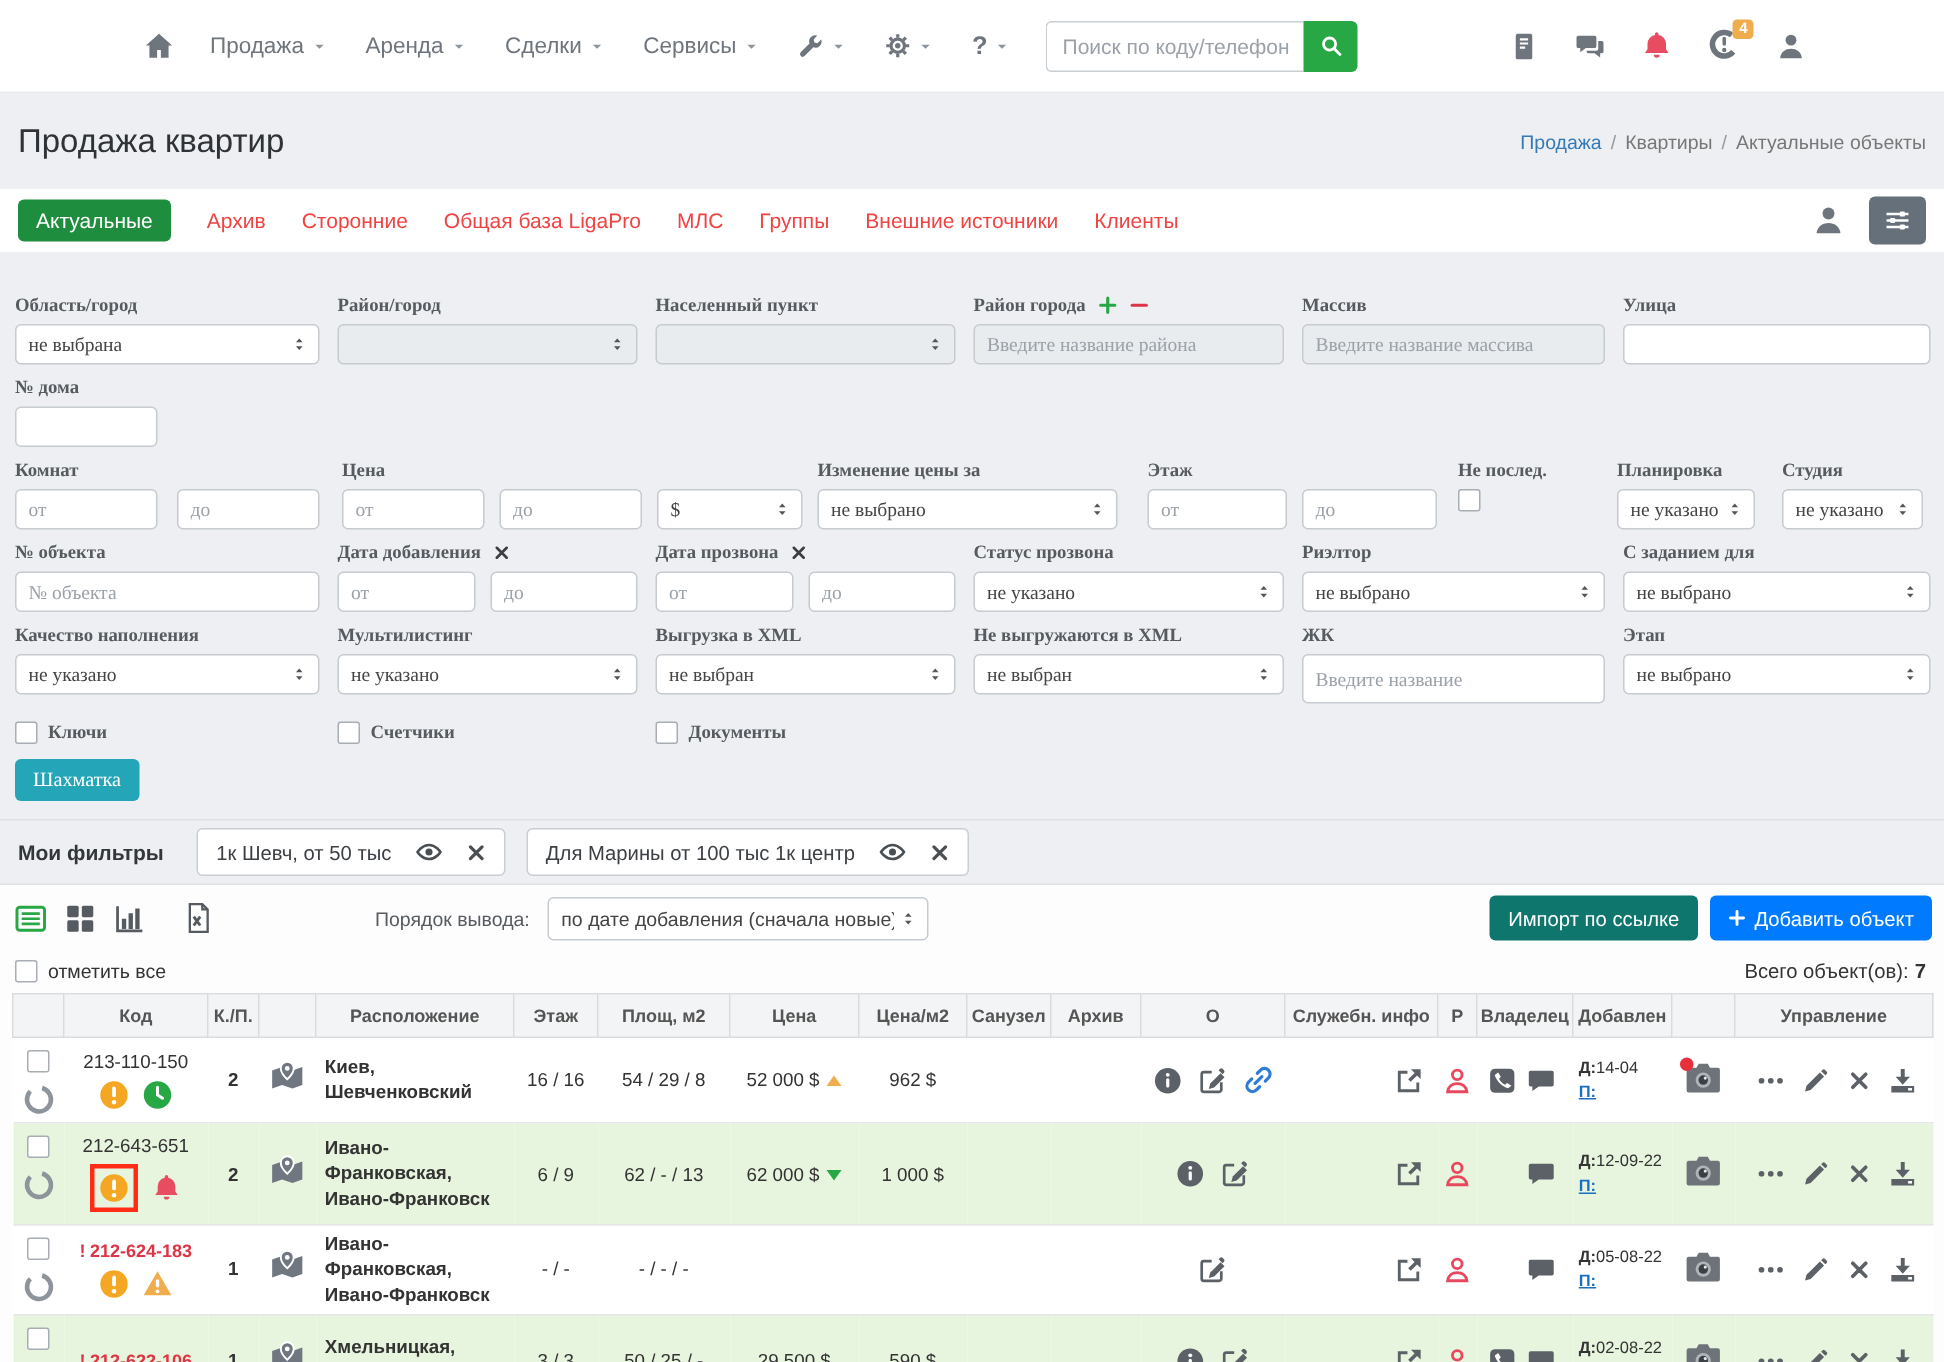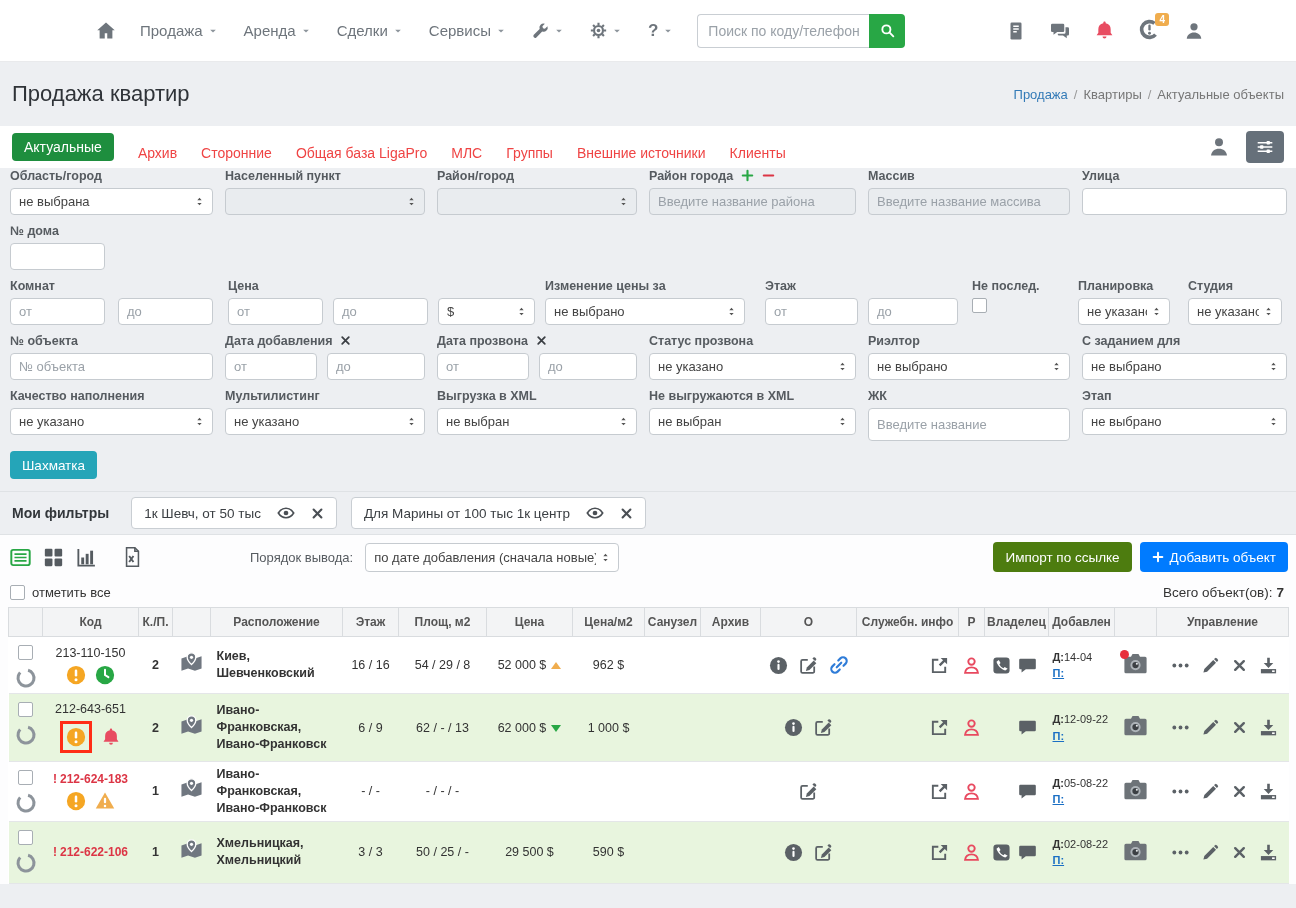--- a/index.html
+++ b/index.html
@@ -37,21 +37,21 @@
   
   .tabstrip { height:42px; background:#fff; display:flex; align-items:center; padding:0 12px; gap:24px; }
   .tab { color:#ef4444; font-size:14px; cursor:pointer; white-space:nowrap; }
   .tab.active { background:#1e8e3e; color:#fff; padding:6px 12px; border-radius:4px; }
   .tabstrip-right { margin-left:auto; display:flex; align-items:center; gap:16px; }
   .agent-ic { width:22px; height:22px; color:#6e757c; cursor:pointer; }
   .sliders-btn { width:38px; height:32px; background:#66707a; border:none; border-radius:4px; display:flex; align-items:center; justify-content:center; cursor:pointer; }
   .sliders-btn .ic { width:18px; height:18px; color:#fff; }
 
   
-  .filters { padding:0 8px 0 0; }
+  .filters { padding:28px 8px 0 0;font-family:Liberation Serif, serif; }
   .fgrid { display:grid; grid-template-columns:203px 200px 200px 207px 202px 205px; column-gap:12px; padding-left:10px; margin-bottom:8px; }
   .flabel { font-size:12.5px; font-weight:bold; color:#565b60; margin-bottom:5px; display:flex; align-items:center; gap:8px; height:15px; }
   .inp { height:27px; width:100%; border:1px solid #c6cbd0; border-radius:4px; padding:0 8px; font-size:13px; color:#444; font-family:inherit; background:#fff; }
   .inp::placeholder { color:#9aa1a8; }
   .inp.dis { background:#e9ecef; }
   .inp.tall { height:33px; }
   .sel { height:27px; background:#fff; border:1px solid #c6cbd0; border-radius:4px; display:flex; align-items:center; justify-content:space-between; padding:0 7px 0 8px; font-size:13px; color:#444; cursor:pointer; overflow:hidden; }
   .sel span.v { white-space:nowrap; overflow:hidden; }
   .sel .ud { width:11px; height:13px; color:#555; flex:none; margin-left:4px; }
   .sel.dis { background:#e9ecef; }
@@ -80,21 +80,21 @@
 
   
   .white-zone { background:#fdfdfe; }
   .toolbar { height:44px; display:flex; align-items:center; padding:0 8px 0 10px; gap:12px; }
   .view-ic { width:21px; height:21px; color:#555b60; cursor:pointer; }
   .view-ic.active { color:#28a745; }
   .excel-ic { width:19px; height:22px; margin-left:14px; }
   .order-label { margin-left:96px; color:#565b60; font-size:13px; }
   .order-sel { width:254px; height:29px; }
   .toolbar-right { margin-left:auto; display:flex; gap:8px; }
-  .btn-import { background:#4d7c0f; color:#fff; height:30px; font-size:13.5px; }
+  .btn-import { background:#0f766e; color:#fff; height:30px; font-size:13.5px; }
   .btn-add { background:#007bff; color:#fff; height:30px; font-size:13.5px; display:flex; align-items:center; gap:6px; }
   .btn-add .ic { width:12px; height:12px; color:#fff; }
 
   
   .selectall { height:26px; display:flex; align-items:center; padding:0 10px; gap:7px; font-size:13px; color:#333; }
   .total { margin-left:auto; font-size:13.5px; color:#333; padding-right:2px; }
   .total b { margin-left:4px; }
 
   
   table { width:1280px; margin:2px 8px 0 8px; border-collapse:collapse; table-layout:fixed; background:#fff; }
@@ -271,21 +271,21 @@
   <div class="breadcrumb">
       <span class="bc-link">Продажа</span>
       <span class="bc-sep">/</span>
       <span class="">Квартиры</span>
       <span class="bc-sep">/</span>
       <span class="">Актуальные объекты</span>
     </div>
 </div>
 
 <div class="tabstrip">
-  <div style="display:flex;align-items:flex-end;gap:24px;">
+  <div style="display:flex;align-items:center;gap:24px;">
       <div class="tab active">Актуальные</div>
       <div class="tab">Архив</div>
       <div class="tab">Сторонние</div>
       <div class="tab">Общая база LigaPro</div>
       <div class="tab">МЛС</div>
       <div class="tab">Группы</div>
       <div class="tab">Внешние источники</div>
       <div class="tab">Клиенты</div>
     </div>
   <div class="tabstrip-right">
@@ -319,32 +319,32 @@
       <div class="sel">
         <span class="v">не выбрана</span>
         <span class="ic ud">
             <svg viewBox="0 0 16 16">
               <path fill="currentColor" d="M8 2.4 11.2 6H4.8zM8 13.6 4.8 10h6.4z"></path>
             </svg>
           </span>
       </div>
     </div>
     <div>
-      <div class="flabel">Населенный пункт</div>
+      <div class="flabel">Район/город</div>
       <div class="sel dis">
         <span class="v"></span>
         <span class="ic ud">
             <svg viewBox="0 0 16 16">
               <path fill="currentColor" d="M8 2.4 11.2 6H4.8zM8 13.6 4.8 10h6.4z"></path>
             </svg>
           </span>
       </div>
     </div>
     <div>
-      <div class="flabel">Район/город</div>
+      <div class="flabel">Населенный пункт</div>
       <div class="sel dis">
         <span class="v"></span>
         <span class="ic ud">
             <svg viewBox="0 0 16 16">
               <path fill="currentColor" d="M8 2.4 11.2 6H4.8zM8 13.6 4.8 10h6.4z"></path>
             </svg>
           </span>
       </div>
     </div>
     <div>
@@ -575,20 +575,34 @@
         <span class="v">не выбрано</span>
         <span class="ic ud">
             <svg viewBox="0 0 16 16">
               <path fill="currentColor" d="M8 2.4 11.2 6H4.8zM8 13.6 4.8 10h6.4z"></path>
             </svg>
           </span>
       </div>
     </div>
   </div>
 
+  <div class="checks">
+    <div class="checkitem">
+      <span class="cb"></span>
+      <span>Ключи</span>
+    </div>
+    <div class="checkitem">
+      <span class="cb"></span>
+      <span>Счетчики</span>
+    </div>
+    <div class="checkitem">
+      <span class="cb"></span>
+      <span>Документы</span>
+    </div>
+  </div>
 
   <div class="fbuttons">
     <button class="btn btn-chess">Шахматка</button>
   </div>
 </div>
 
 <div class="myfilters">
   <span class="myfilters-label">Мои фильтры</span>
   <div style="display:flex;gap:14px;">
       <div class="chip">

